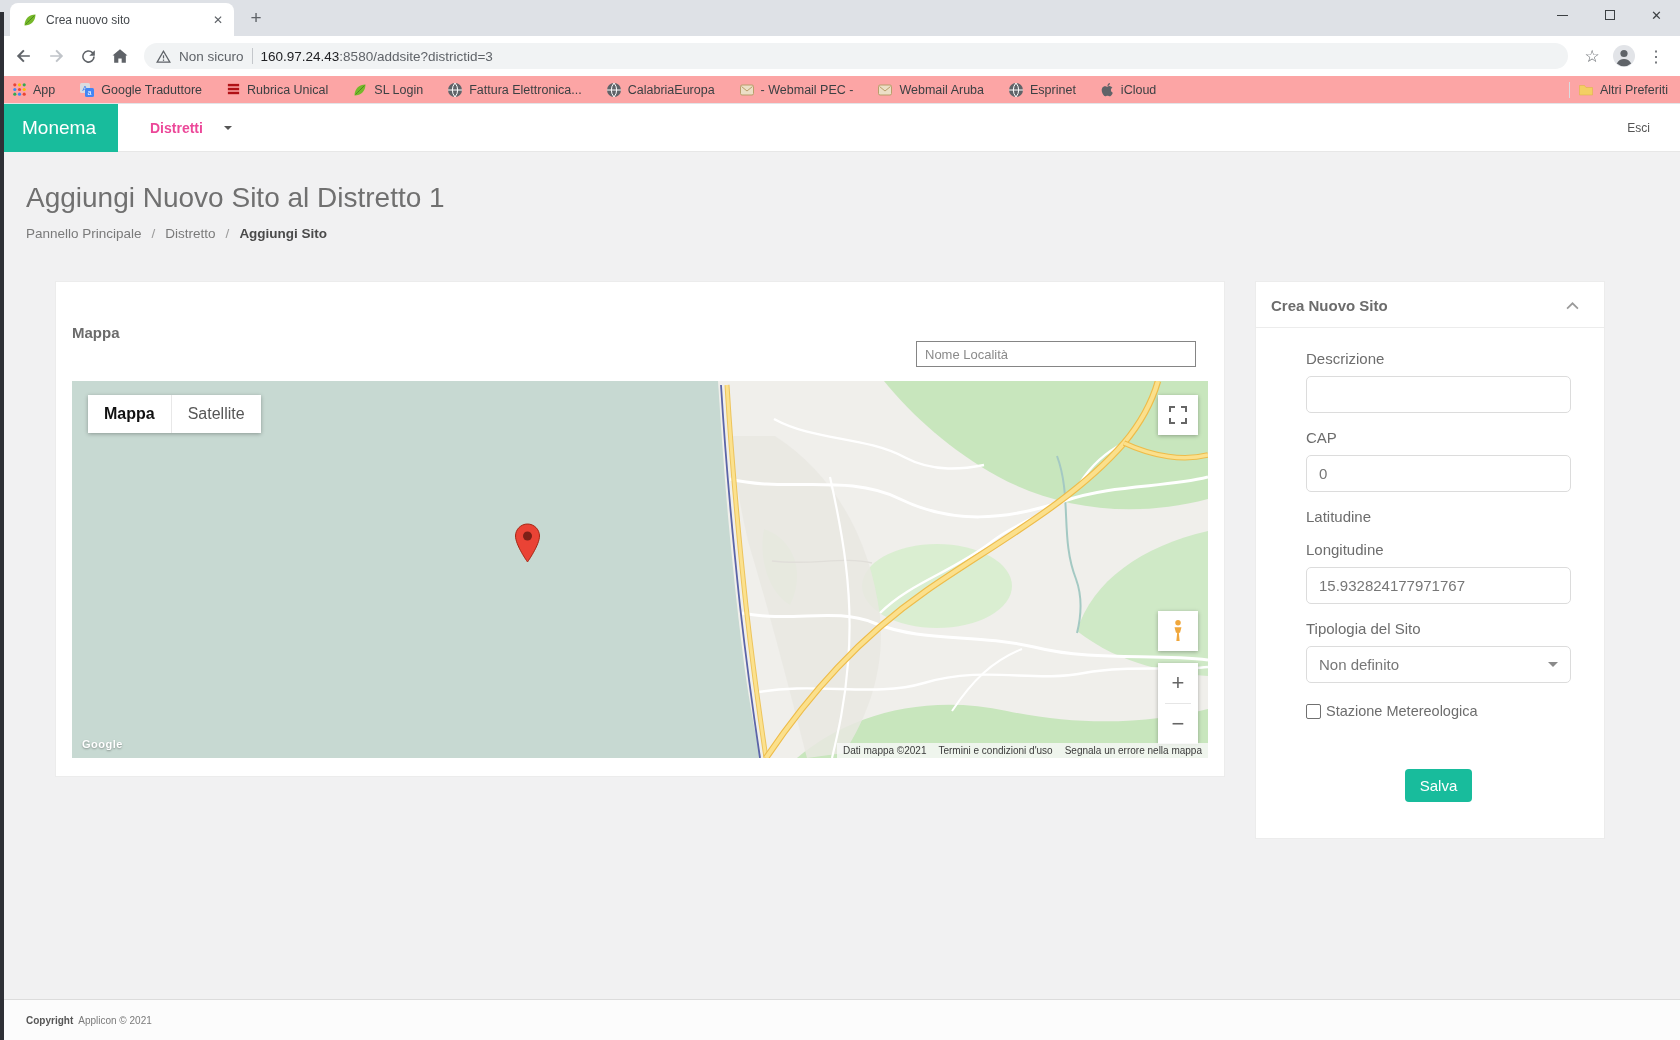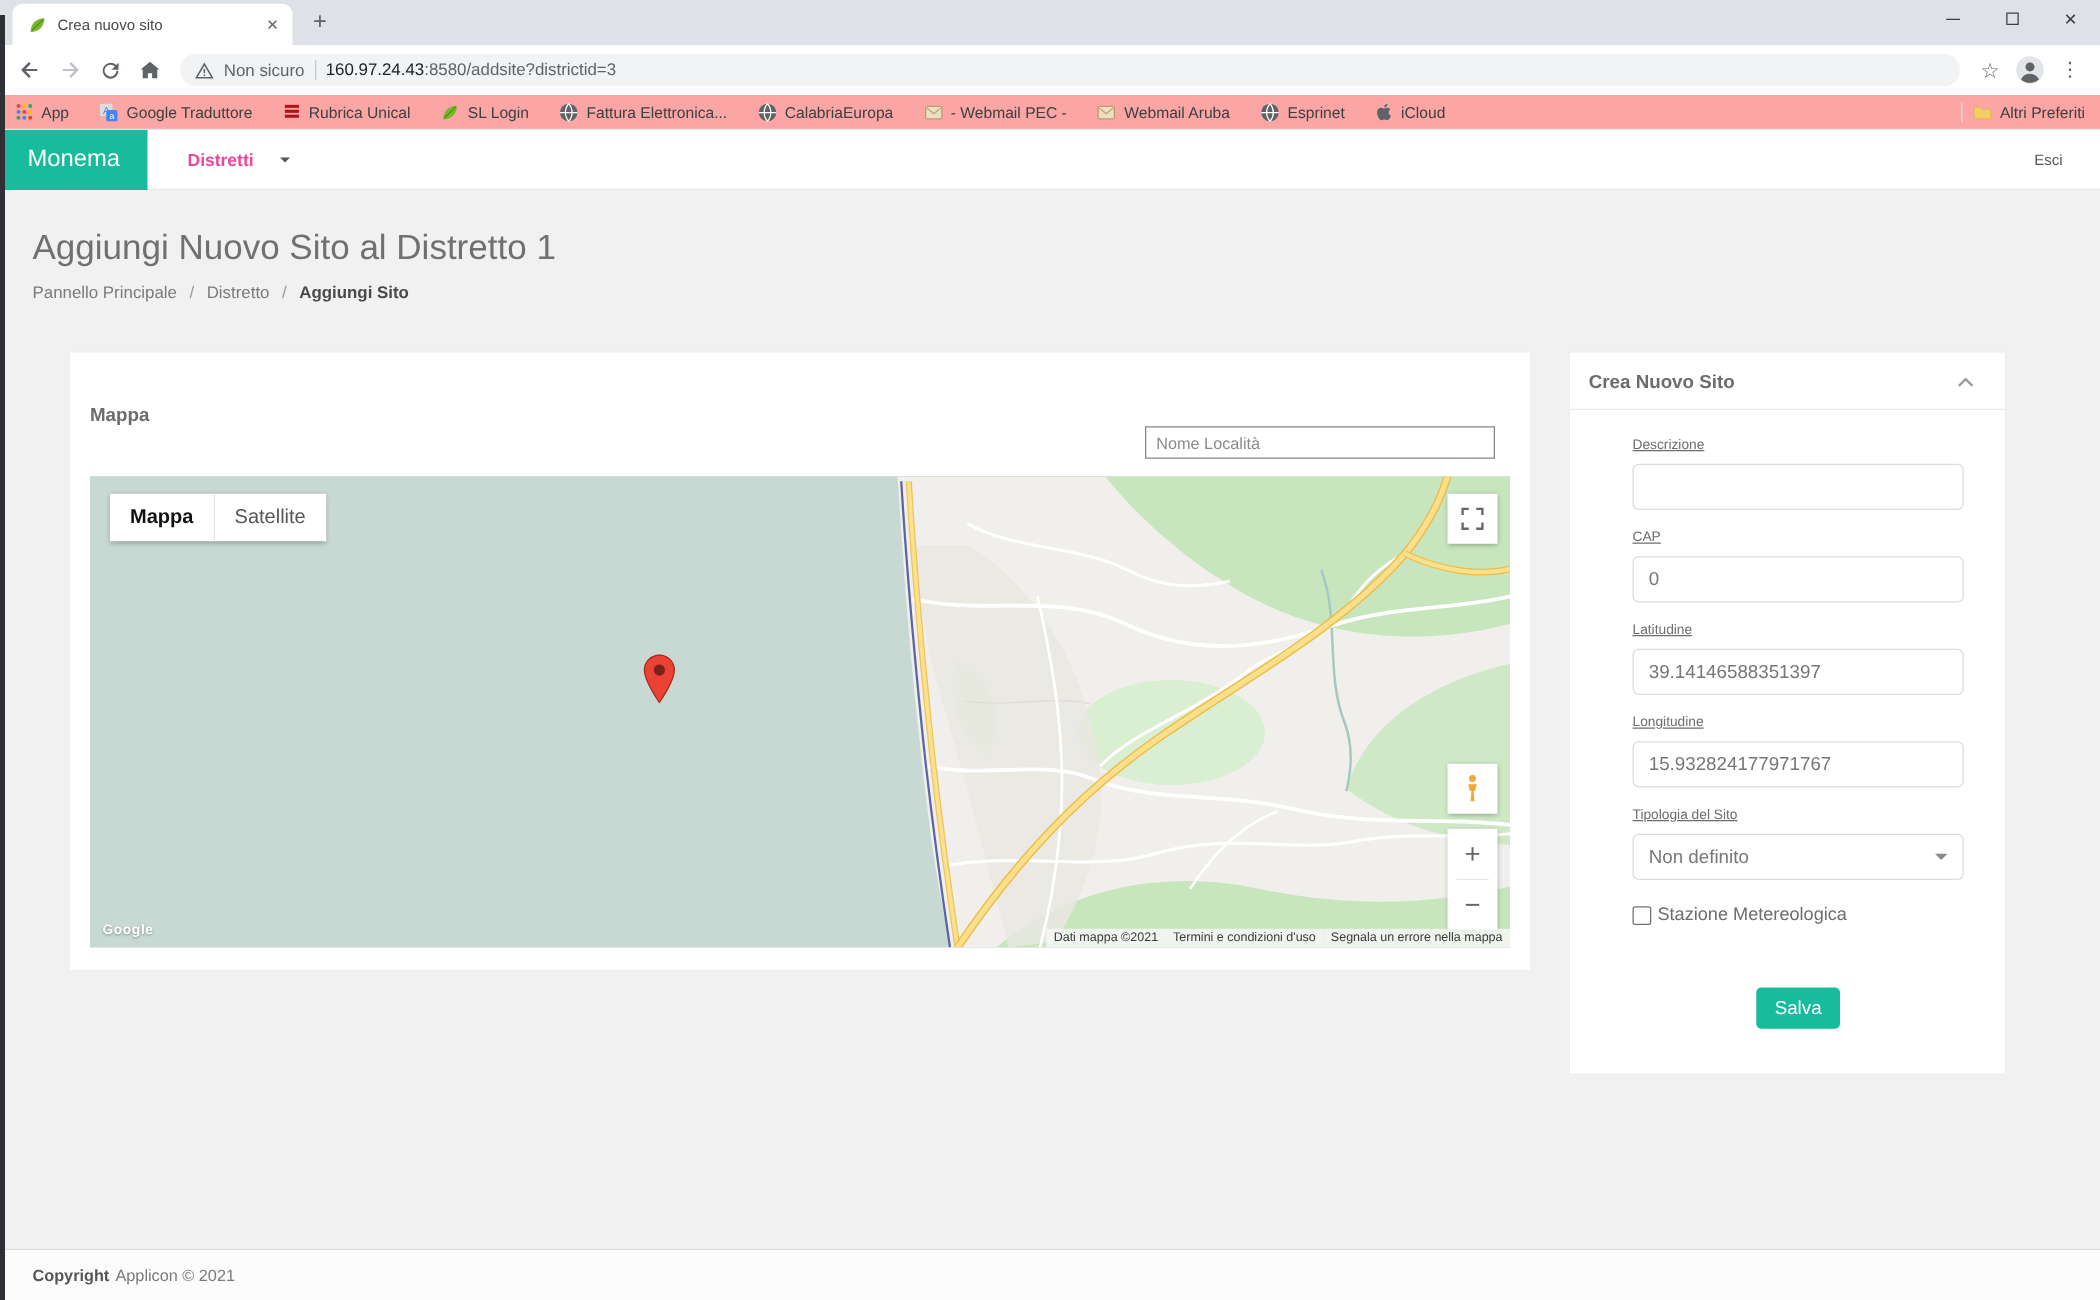--- a/index.html
+++ b/index.html
@@ -81,32 +81,32 @@
   .gm-attr span { background:rgba(248,248,248,.82); padding:2px 6px; white-space:nowrap; }
   .gm-attr .lnk { cursor:pointer; }
   .map-marker { position:absolute; left:442px; top:142px; width:27px; height:40px; cursor:pointer; }
 
   
   .form-card { width:350px; }
   .form-head { display:flex; align-items:center; justify-content:space-between; padding:15px 15px 13px; border-bottom:1px solid #ececec; }
   .form-head .chev { margin-right:10px; cursor:pointer; display:flex; }
   .form-body { padding:22px 33px 36px 50px; }
   .fgroup { margin-bottom:16px; }
-  .fgroup .flabel { display:block; font-size:11px; color:#6d6d6d; margin-bottom:9px;text-decoration:underline; }
+  .fgroup .flabel { display:block; font-size:15px; color:#6d6d6d; margin-bottom:9px; }
   .finput { width:100%; height:37px; border:1px solid #dcdcdc; border-radius:5px; padding:0 12px; font-size:15px; color:#777; background:#fff; }
   .fselect { width:100%; height:37px; border:1px solid #dcdcdc; border-radius:5px; padding:0 12px; font-size:15px; color:#777; background:#fff; display:flex; align-items:center; justify-content:space-between; cursor:pointer; }
   .sel-caret { width:0; height:0; border:5px solid transparent; border-top-color:#8a8a8a; margin-top:5px; }
   .checkrow { display:flex; align-items:center; gap:5px; margin-top:20px; }
   .checkbox { width:15px; height:15px; border:1.5px solid #707070; border-radius:2px; background:#fff; cursor:pointer; flex:0 0 auto; }
   .checklabel { font-size:14.5px; color:#6d6d6d; }
   .saverow { margin-top:50px; text-align:center; }
   .save-btn { background:#18bc9c; color:#fff; border:none; border-radius:4px; font-size:15px; padding:8px 15px; cursor:pointer; font-family:inherit; }
 
   
-  .footer { height:41px; background:#fcfcfc; border-top:1px solid #dcdcdc; display:flex; align-items:center; padding:0 26px; font-size:13px; color:#7a7a7a; flex:0 0 auto; }
+  .footer { height:41px; background:#fcfcfc; border-top:1px solid #dcdcdc; display:flex; align-items:center; padding:0 26px; font-size:10px; color:#7a7a7a; flex:0 0 auto; }
   .footer .cbold { color:#565656; font-weight:700; margin-right:5px; }
 </style>
 </head>
 <body>
 
 <div class="screen">
   <div class="edge-strip"></div>
 
   <div class="tabstrip">
     <div class="tab">
@@ -381,21 +381,20 @@
           <div class="fgroup">
             <span class="flabel">Descrizione</span>
             <input class="finput" type="text" value="" style="">
           </div>
           <div class="fgroup">
             <span class="flabel">CAP</span>
             <input class="finput" type="text" value="0" style="">
           </div>
           <div class="fgroup">
             <span class="flabel">Latitudine</span>
-            <input class="finput" type="text" value="39.14146588351397" style="">
           </div>
           <div class="fgroup">
             <span class="flabel">Longitudine</span>
             <input class="finput" type="text" value="15.932824177971767" style="">
           </div>
           <div class="fgroup" style="margin-bottom:0;">
             <span class="flabel">Tipologia del Sito</span>
             <div class="fselect">
               <span>Non definito</span>
               <span class="sel-caret"></span>

